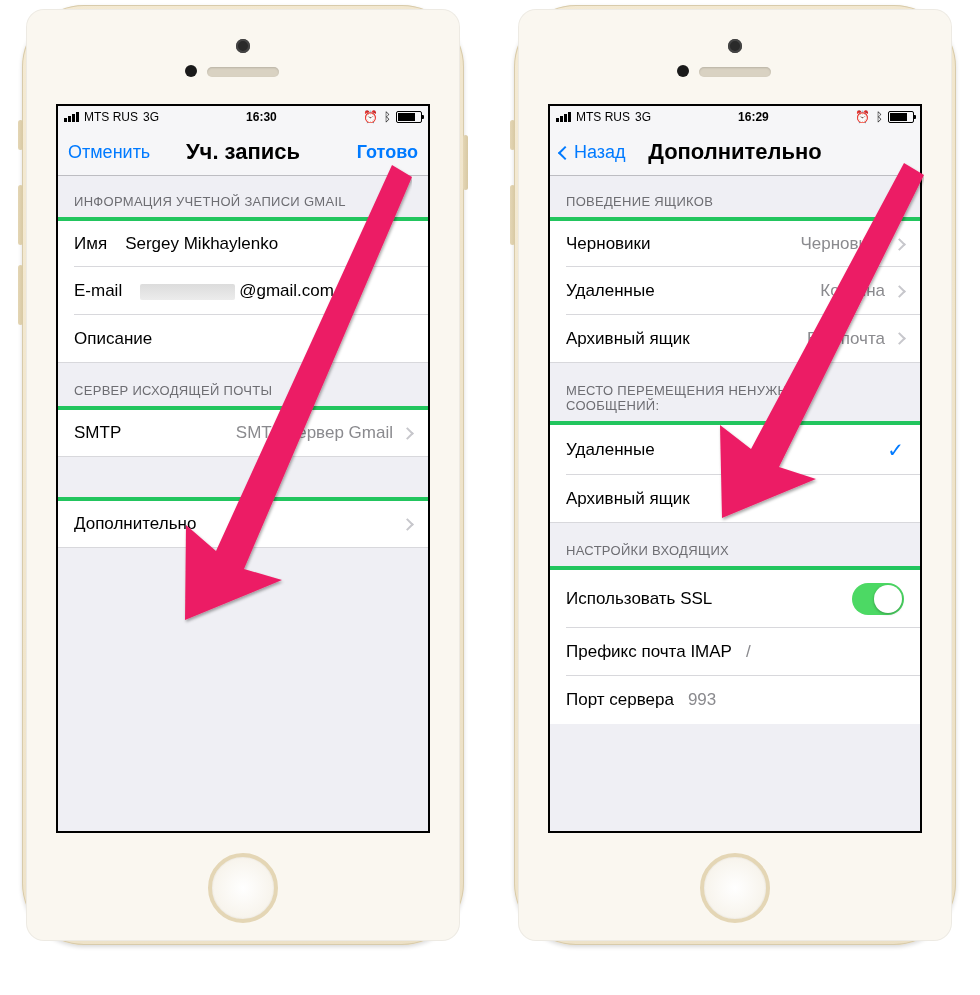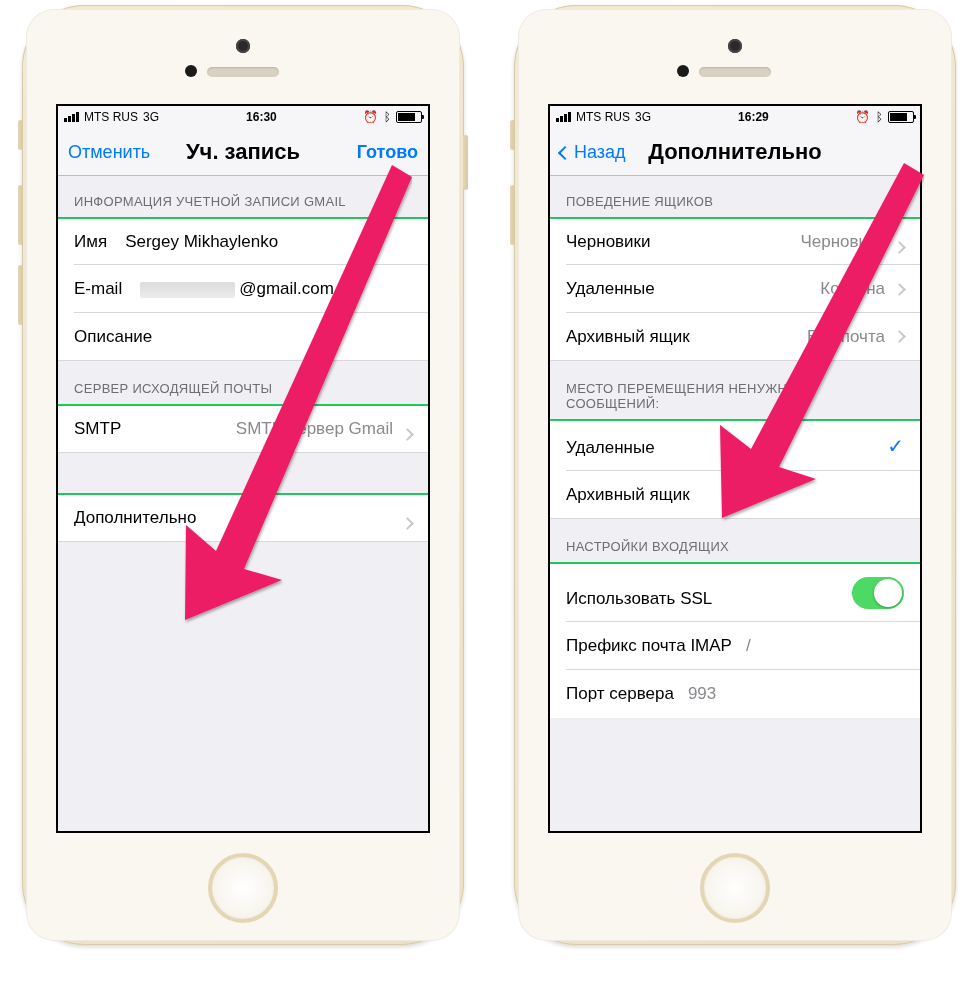--- a/index.html
+++ b/index.html
@@ -19,21 +19,21 @@
     background:linear-gradient(135deg,#f4ead3,#ece0c5);
     box-shadow:inset 0 0 0 1px #d8cbab, 0 2px 4px rgba(0,0,0,0.15);
     padding:4px;
   }
   .phone.left { left:22px; top:5px; }
   .phone.right { left:514px; top:5px; }
 
   .phone .inner {
     width:100%; height:100%;
     background:#faf7f0;
-    border-radius:28px;
+    border-radius:18px;
     position:relative;
     overflow:hidden;
     box-shadow:inset 0 0 0 1px rgba(0,0,0,0.05);
     padding-left:30px;
   }
 
   
   .side-btn{position:absolute;background:linear-gradient(90deg,#e4d6b5,#d8c9a3);border-radius:3px;}
   .phone.left .mute{left:-4px;top:115px;width:5px;height:30px;}
   .phone.left .volup{left:-4px;top:180px;width:5px;height:60px;}
@@ -110,21 +110,21 @@
     display:flex;
     align-items:center;
     font-size:17px;
     position:relative;
   }
   .cell .lbl{color:#000;flex:0 0 auto;}
   .cell .val{color:#000;flex:1;text-align:left;padding-left:18px;overflow:hidden;white-space:nowrap;}
   .cell .val.gray{color:#8a8a8e;text-align:right;padding-left:0;}
   .cell .disc{flex:0 0 auto;width:9px;height:9px;border-right:2px solid #c7c7cc;border-top:2px solid #c7c7cc;transform:rotate(45deg);margin-left:10px;}
   .cell.sep::after{content:"";position:absolute;left:16px;right:0;bottom:0;height:1px;background:#d8d8dc;}
-  .group-top{border-top:2px solid #22c55e;align-items:flex-end;}
+  .group-top{border-top:4px solid #22c55e;}
   .group-bot{border-bottom:1px solid #d8d8dc;}
 
   .blur{display:inline-block;width:95px;height:16px;background:linear-gradient(#dcdcdc,#ececec);border-radius:2px;margin-right:4px;vertical-align:middle;}
 
   .check{color:#007aff;font-size:20px;margin-left:auto;}
   .toggle{width:52px;height:32px;background:#4cd964;border-radius:16px;position:relative;margin-left:auto;}
   .toggle .knob{position:absolute;right:2px;top:2px;width:28px;height:28px;background:#fff;border-radius:50%;box-shadow:0 1px 3px rgba(0,0,0,0.3);}
 
   
   .arrow{position:absolute;pointer-events:none;}

